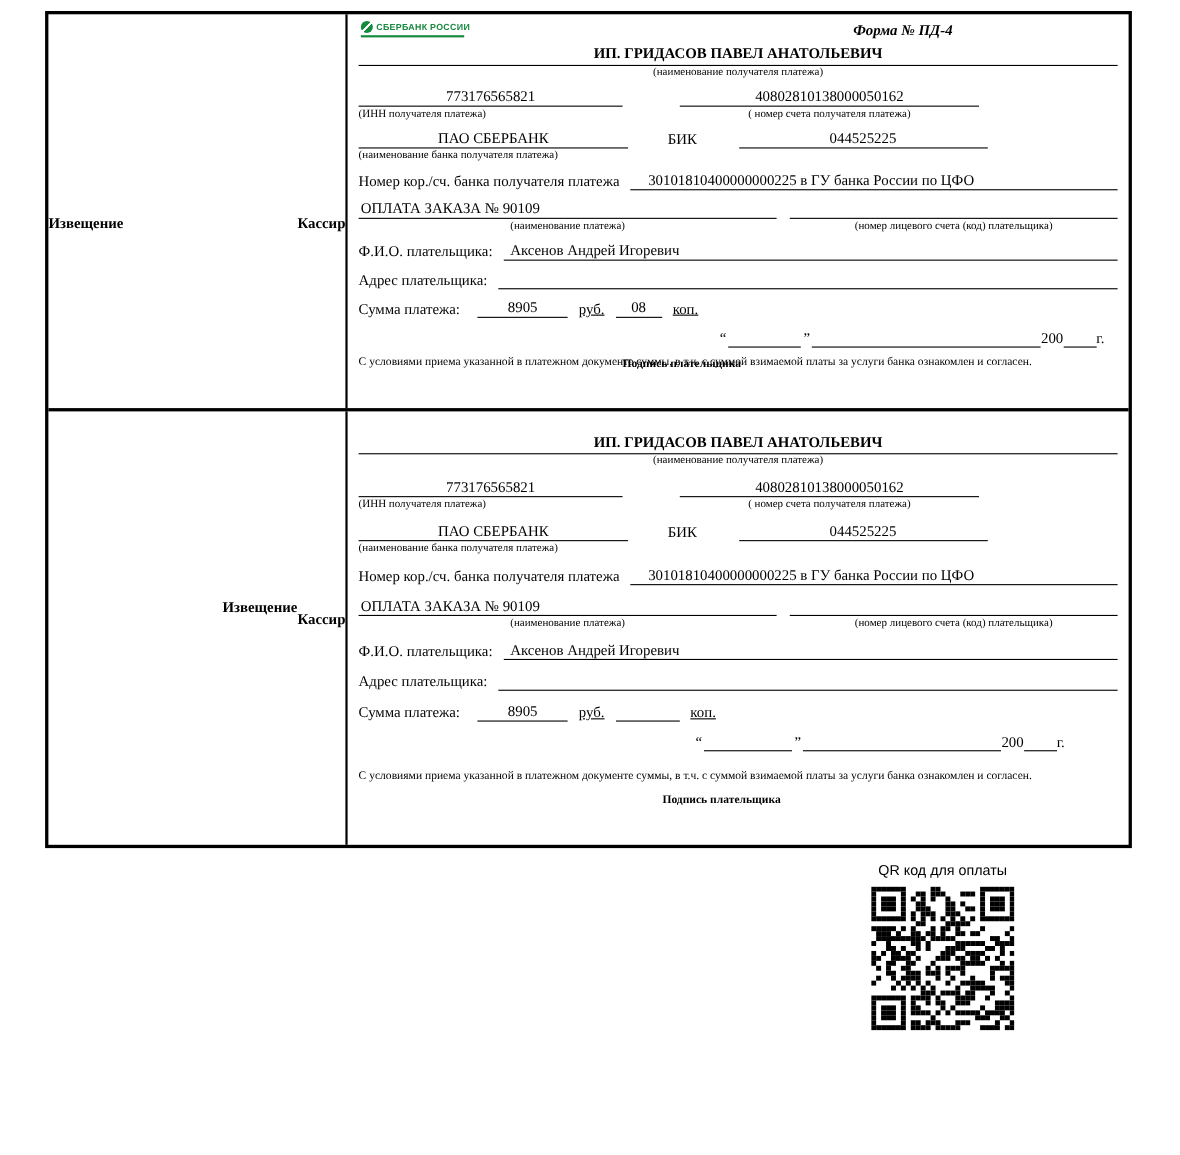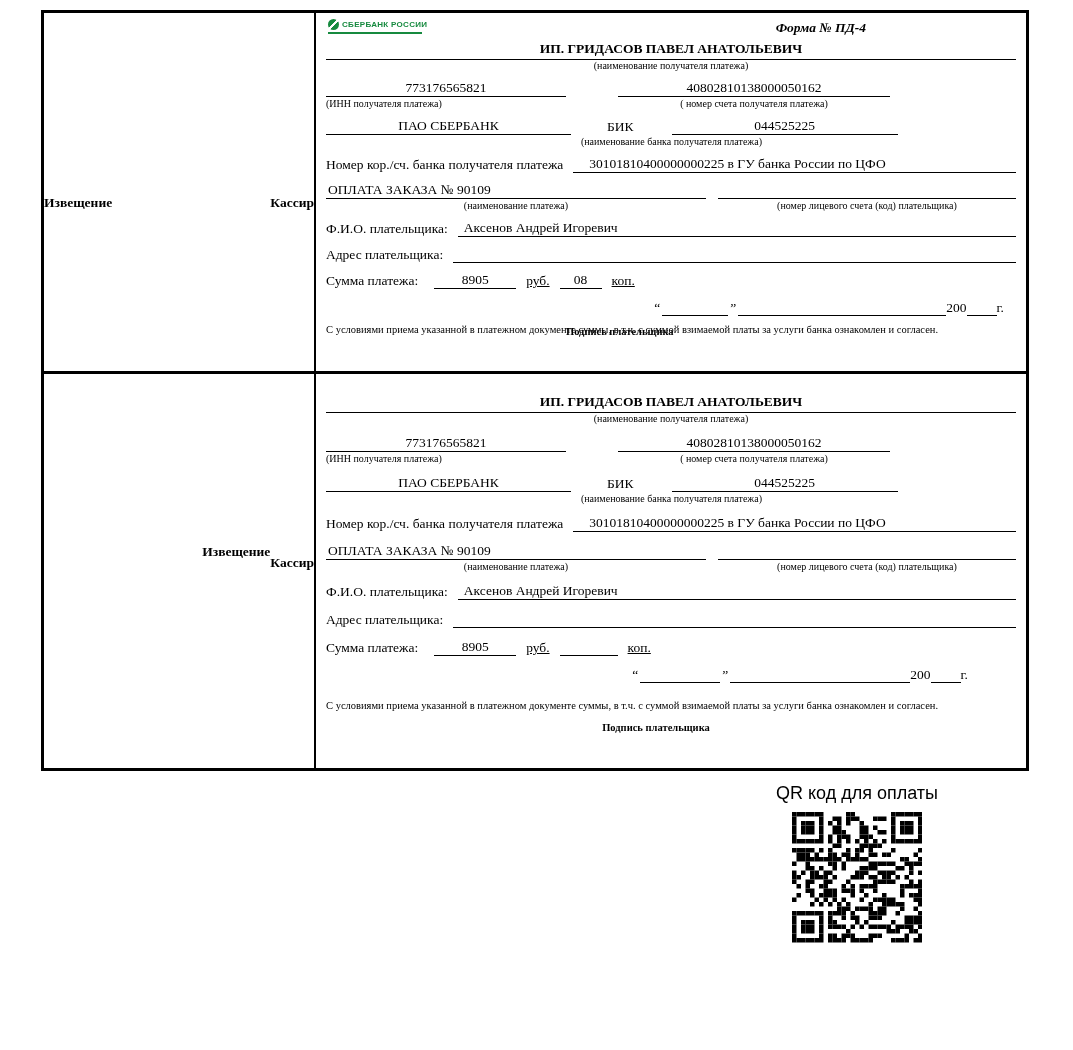--- a/index.html
+++ b/index.html
@@ -42,21 +42,21 @@
   .u-inn { width:240px; }
   .gap50 { width:52px; flex:0 0 auto; }
   .gap10 { width:12px; flex:0 0 auto; }
   .u-acct { width:272px; }
   .w-inn { width:240px; text-align:left; }
   .w-acct { width:272px; text-align:center; }
 
   .u-bank { width:245px; }
   .bik-label { margin-left:36px; white-space:nowrap; }
   .u-bik { width:226px; margin-left:38px; }
-  .caption-bank { width:436px; text-align:right; margin-top:1px; }
+  .caption-bank { width:436px; text-align:left; margin-top:1px; }
 
   .corr-label { white-space:nowrap; padding-right:10px; }
   .u-corr { flex:1; text-align:left; padding-left:16px; white-space:nowrap; }
 
   .u-purpose { width:380px; text-align:left; padding-left:2px; }
   .u-personal { flex:1; }
   .w-purpose { width:380px; text-align:center; }
   .w-personal { flex:1; text-align:center; }
 
   .flabel { white-space:nowrap; padding-right:10px; }
@@ -79,21 +79,21 @@
 
   .terms-wrap { position:relative; margin-top:7px; }
   .receipt .terms-wrap { margin-top:16px; }
   .terms { width:655px; font-size:10.5px; line-height:1.4; }
   .sig { font-weight:bold; font-size:10.5px; }
   .notice .sig { position:absolute; left:240px; bottom:1px; }
   .receipt .sig { width:660px; text-align:center; margin-top:8px; }
 
   .qr-block { position:absolute; left:772px; top:783px; width:170px; text-align:center;
     font-family:"Liberation Sans","DejaVu Sans",sans-serif; }
-  .qr-label { font-size:18px; margin-bottom:8px; }
+  .qr-label { font-size:13px; margin-bottom:8px; }
   .qr-image { display:inline-block; line-height:0; background:#fff; }
 </style>
 </head>
 <body>
 
 <div class="page">
   <div class="form-wrap">
 
     <div class="section notice">
       <div class="left-col">

